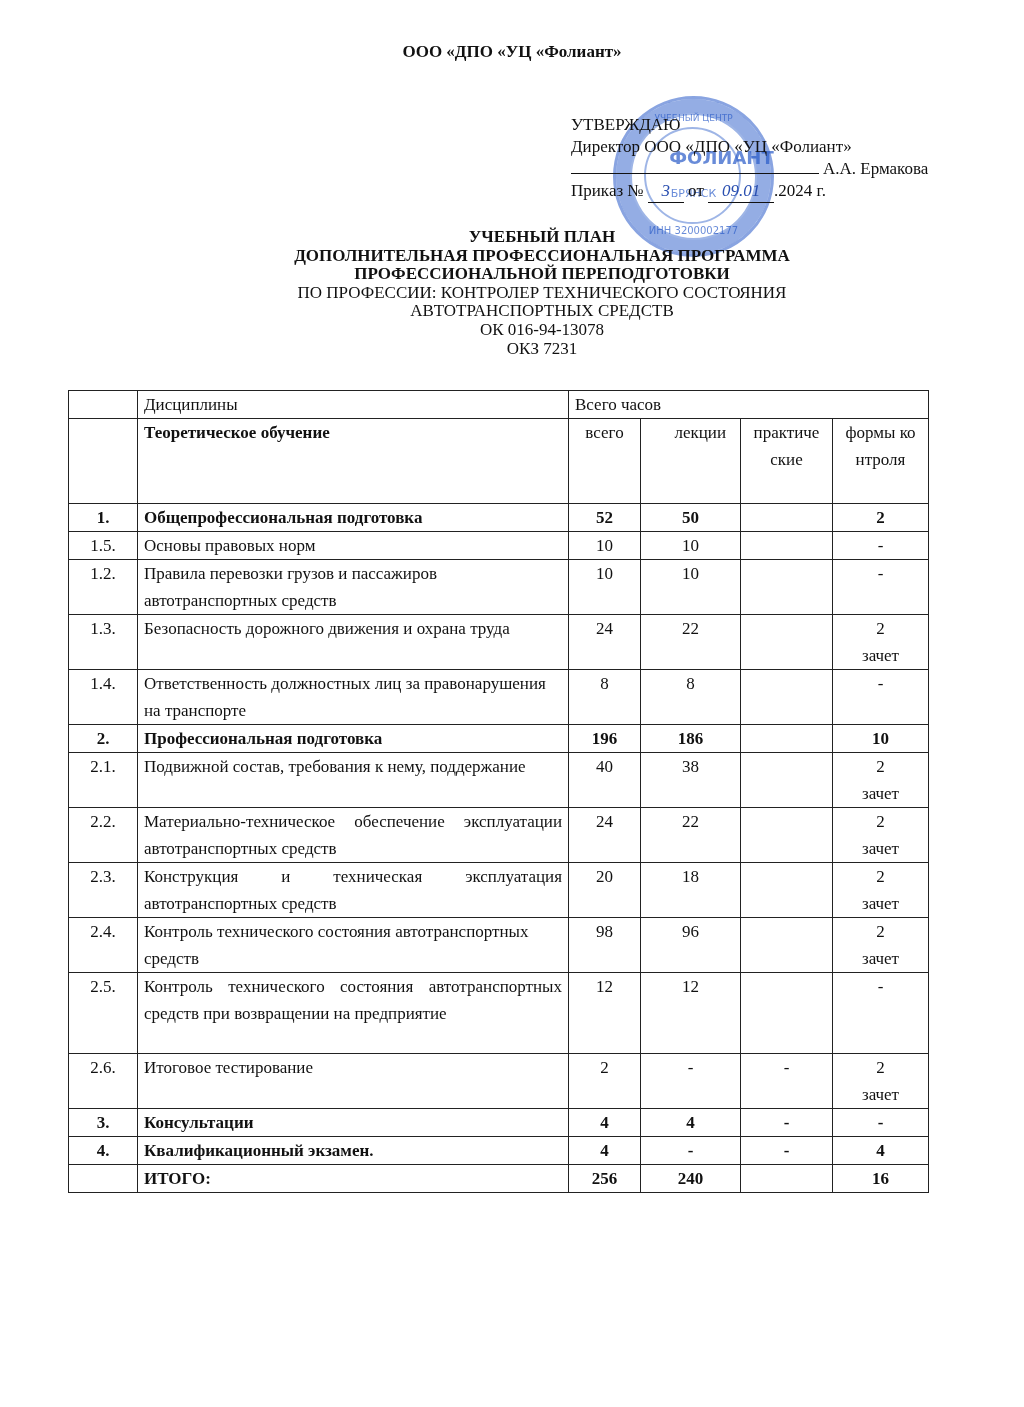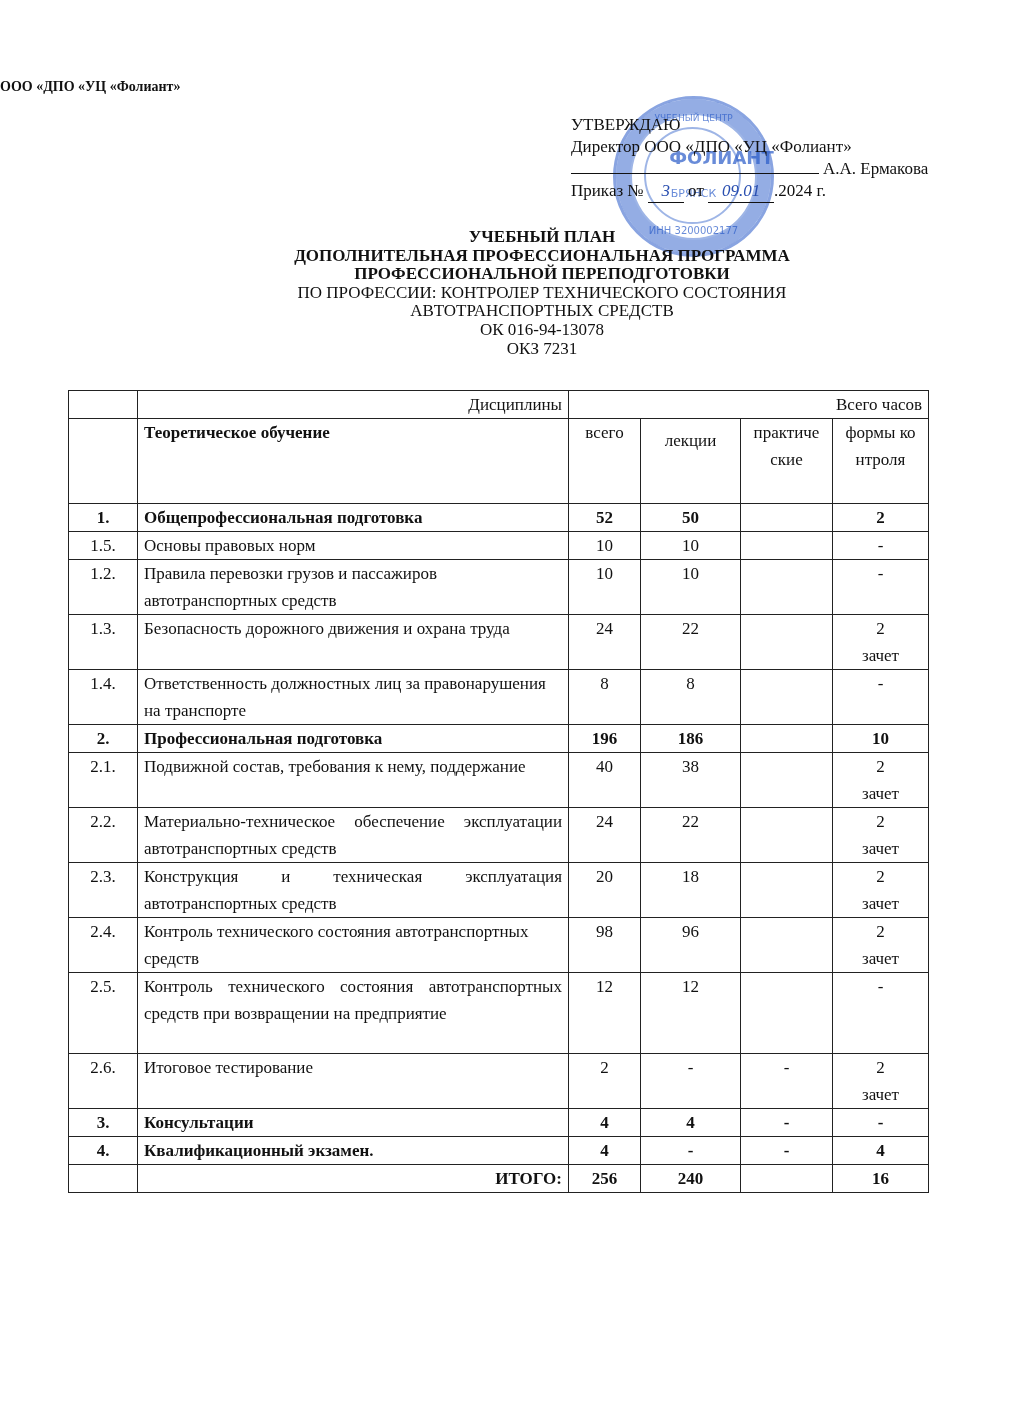--- a/index.html
+++ b/index.html
@@ -2,22 +2,22 @@
 <html><head>
 <meta charset="utf-8">
 <style>
   html, body { margin: 0; padding: 0; }
   body {
     width: 1024px; height: 1407px; background: #ffffff; position: relative;
     font-family: "Liberation Serif", "DejaVu Serif", serif; color: #111;
     overflow: hidden;
   }
   .org {
-    position: absolute; top: 42px; left: 0; width: 1024px; 
-    font-weight: bold; font-size: 14px; margin-top: 37px;
+    position: absolute; top: 42px; left: 0; width: 1024px; text-align: center;
+    font-weight: bold; font-size: 17px;
   }
   .approve {
     position: absolute; left: 543px; top: 114px; font-size: 17px; line-height: 22px; margin-left: 28px;
   }
   .approve .line { white-space: nowrap; }
   .sigline { display: inline-block; width: 248px; border-bottom: 1px solid #111; height: 14px; vertical-align: baseline; margin-right: 4px; }
   .stamp {
     position: absolute; left: 613px; top: 96px; width: 155px; height: 155px;
     border-radius: 50%; border: 3px solid rgba(40,90,200,0.55);
     box-shadow: inset 0 0 0 14px rgba(40,90,200,0.08), inset 0 0 0 16px rgba(40,90,200,0.45);
@@ -42,21 +42,21 @@
   }
   table.plan td {
     border: 1.3px solid #222; vertical-align: top; padding: 0 6px;
   }
   .c-num { width: 56px; text-align: center; }
   .c-name { width: 418px; }
   .c-val { width: 71px; text-align: center; padding: 0 !important; }
   .c-form { width: 79px; text-align: center; padding: 0 !important; }
   .bold td { font-weight: bold; }
   .just { text-align: justify; text-align-last: left; }
-  .center { text-align: right; }
+  .center { text-align: left; }
 </style>
 </head>
 <body>
 
 <div class="org">ООО «ДПО «УЦ «Фолиант»</div>
 
 <div class="stamp">
   <div class="stamp-inner"></div>
   <div class="stamp-text" style="top:14px;font-size:9px;">УЧЕБНЫЙ ЦЕНТР</div>
   <div class="stamp-text" style="top:48px;font-size:18px;font-weight:bold;padding-left:28px;">ФОЛИАНТ</div>
@@ -92,21 +92,21 @@
   <tbody>
       <tr style="height:28px;">
     <td class="c-num"></td>
     <td class="c-name center">Дисциплины</td>
     <td colspan="4" class="center">Всего часов</td>
   </tr>
   <tr style="height:85px;">
     <td class="c-num"></td>
     <td class="c-name" style="font-weight:bold;">Теоретическое обучение</td>
     <td class="c-val">всего</td>
-    <td class="c-val" style="word-break:break-all;padding:8px 14px !important;">лекции</td>
+    <td class="c-val" style="word-break:break-all;padding:0 14px !important;text-align:right;">лекции</td>
     <td class="c-val" style="word-break:break-all;padding:0 10px !important;margin-left:48px;">практические</td>
     <td class="c-form" style="word-break:break-all;padding:0 8px !important;">формы контроля</td>
   </tr>
 
   <tr class="bold" style="height:26px;">
     <td class="c-num">1.</td>
     <td class="c-name">Общепрофессиональная подготовка</td>
     <td class="c-val">52</td>
     <td class="c-val">50</td>
     <td class="c-val"></td>

